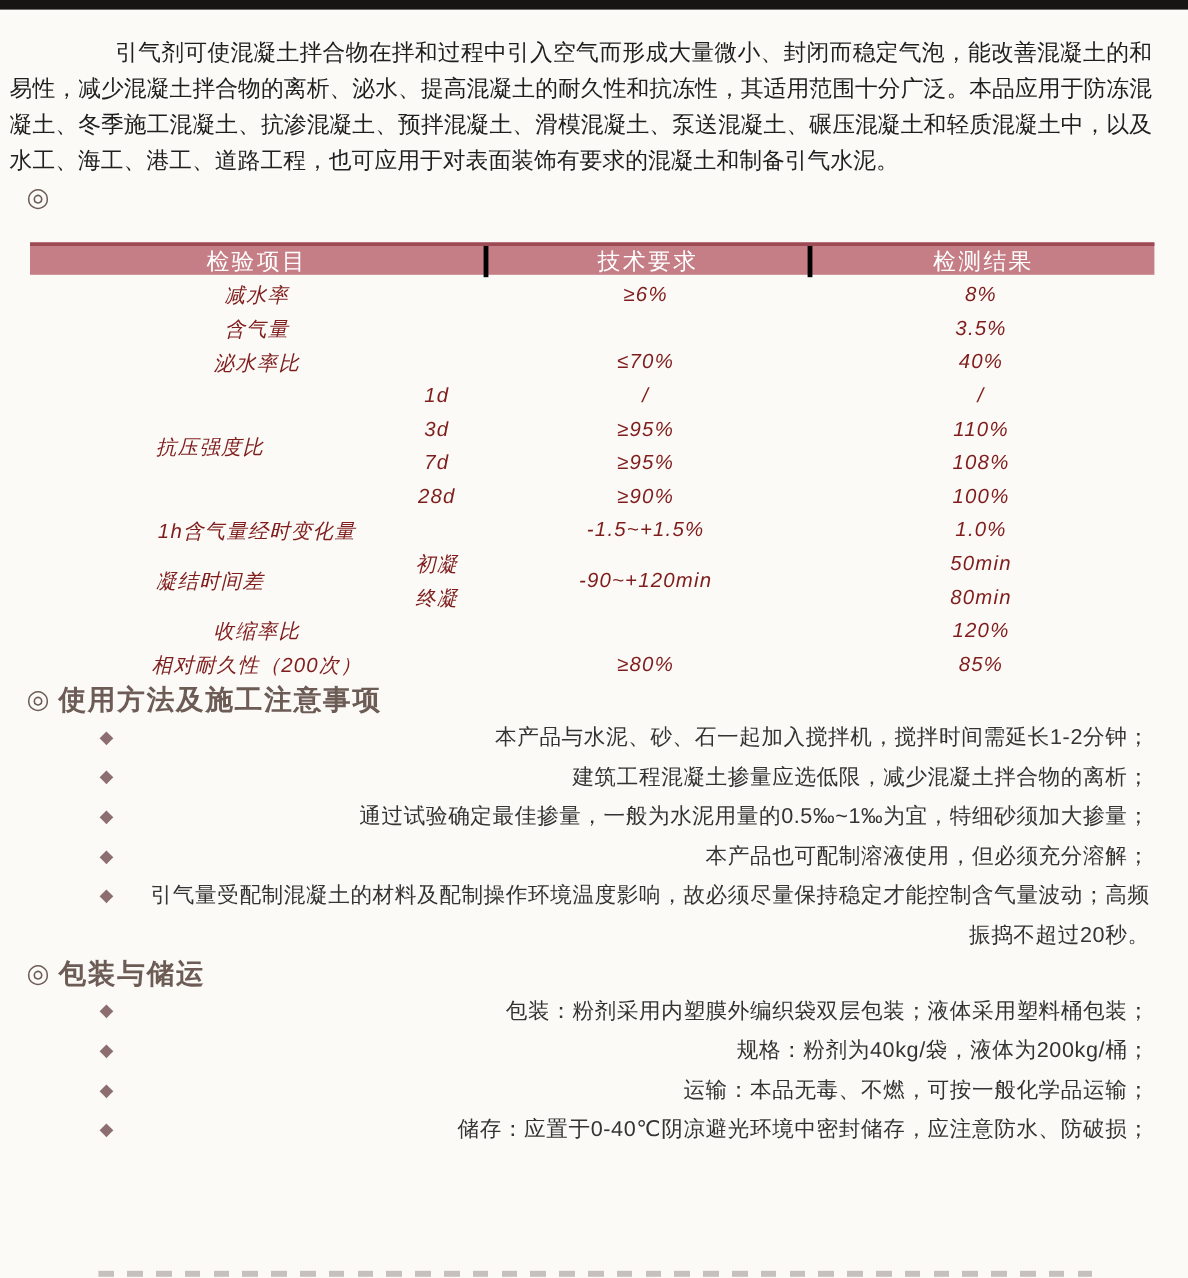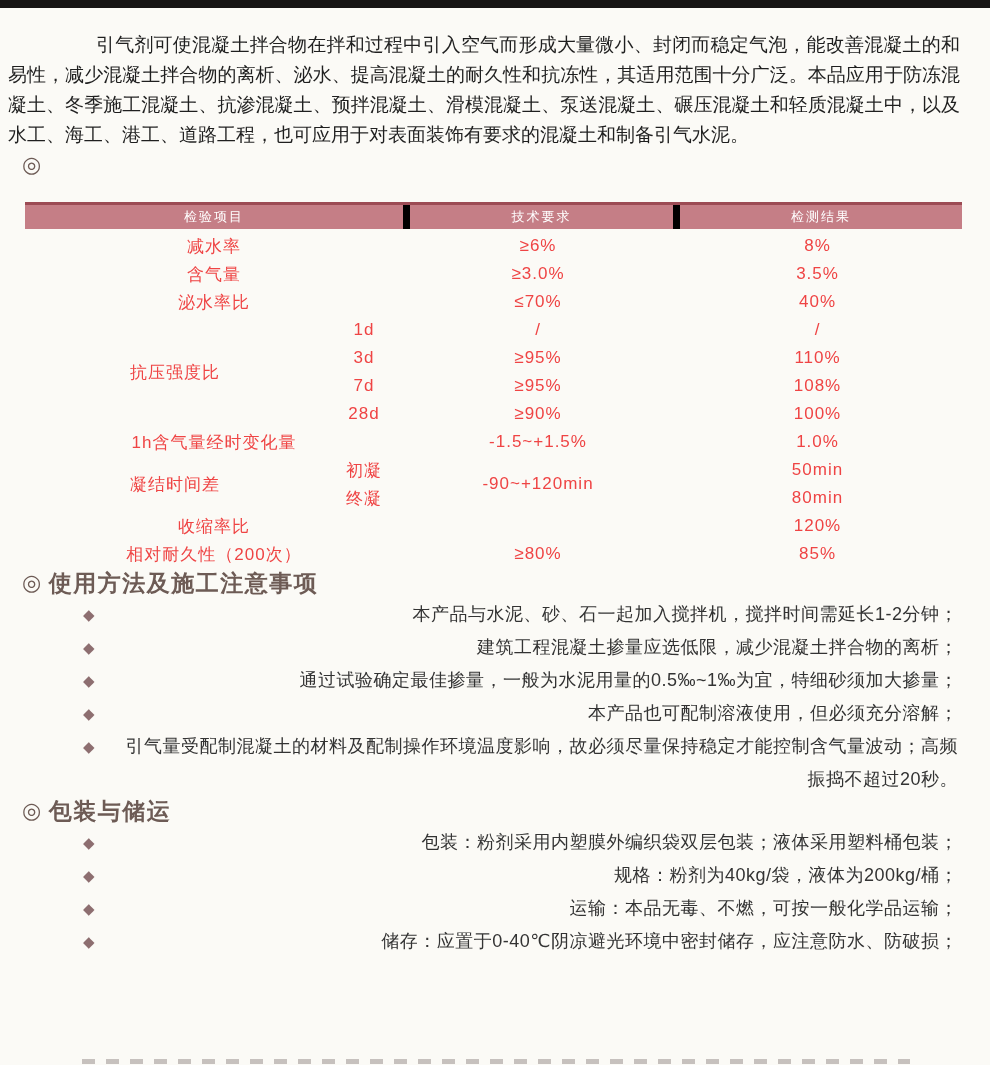--- a/index.html
+++ b/index.html
@@ -12,24 +12,24 @@
   .intro{margin:22px 18px 0 8px;font-size:19px;line-height:30px;text-align:justify;text-indent:88px;color:#1f1f1f;}
 
   h2.sec{margin:0 0 0 22px;font-size:23px;font-weight:700;color:#6d5b55;letter-spacing:1.5px;display:flex;align-items:center;height:30px;}
   h2.sec .mark{font-size:22px;font-weight:400;margin-right:6px;color:#6d5b55;}
   .sec1{margin-top:26px;}
   .sec2{margin-top:42px;}
   .sec3{margin-top:16px;}
 
   .ptable{margin:22px 0 0 25px;width:937px;}
   .thead{display:grid;grid-template-columns:378px 270px 289px;height:24px;background:#c57e86;border-top:3px solid #9c4b54;}
-  .th{color:#fff;font-size:13px;display:flex;align-items:center;justify-content:center;letter-spacing:2px;}
-  .th + .th{border-left:7px solid #000000;}
+  .th{color:#fff;font-size:19px;display:flex;align-items:center;justify-content:center;letter-spacing:2px;}
+  .th + .th{border-left:4px solid #000000;}
   .tbody{display:grid;grid-template-columns:300px 78px 270px 289px;grid-auto-rows:28px;margin-top:3px;}
-  .cell{display:flex;align-items:center;justify-content:center;font-size:17px;color:#ef4444;letter-spacing:1px;}
+  .cell{display:flex;align-items:center;justify-content:center;font-size:17px;color:#7f1d1d;letter-spacing:1px;font-style:italic;}
   .span2{grid-column:1/3;}
   .c1{grid-column:1;} .c2{grid-column:2;} .c3{grid-column:3;} .c4{grid-column:4;}
 
   ul.blist{list-style:none;margin:0;padding:0 20px 0 80px;}
   ul.blist li{display:flex;align-items:flex-start;font-size:18px;line-height:33px;color:#333;}
   ul.blist .dia{flex:none;width:32px;color:#8d6e70;font-size:15px;line-height:33px;padding-left:3px;}
   ul.blist .btext{flex:1;letter-spacing:0.5px;text-align:right;}
   .ul1{margin-top:12px;}
   .ul2{margin-top:14px;}
 
@@ -57,21 +57,20 @@
         <div class="th">技术要求</div>
         <div class="th">检测结果</div>
       </div>
       <div class="tbody">
 
         <div class="cell span2" style="grid-row:1">减水率</div>
         <div class="cell c3" style="grid-row:1">≥6%</div>
         <div class="cell c4" style="grid-row:1">8%</div>
 
         <div class="cell span2" style="grid-row:2">含气量</div>
-        <div class="cell c3" style="grid-row:2">≥3.0%</div>
         <div class="cell c4" style="grid-row:2">3.5%</div>
 
         <div class="cell span2" style="grid-row:3">泌水率比</div>
         <div class="cell c3" style="grid-row:3">≤70%</div>
         <div class="cell c4" style="grid-row:3">40%</div>
 
         <div class="cell c1" style="grid-row:4 / span 4">抗压强度比</div>
         <div class="cell c2" style="grid-row:4">1d</div>
         <div class="cell c3" style="grid-row:4">/</div>
         <div class="cell c4" style="grid-row:4">/</div>

